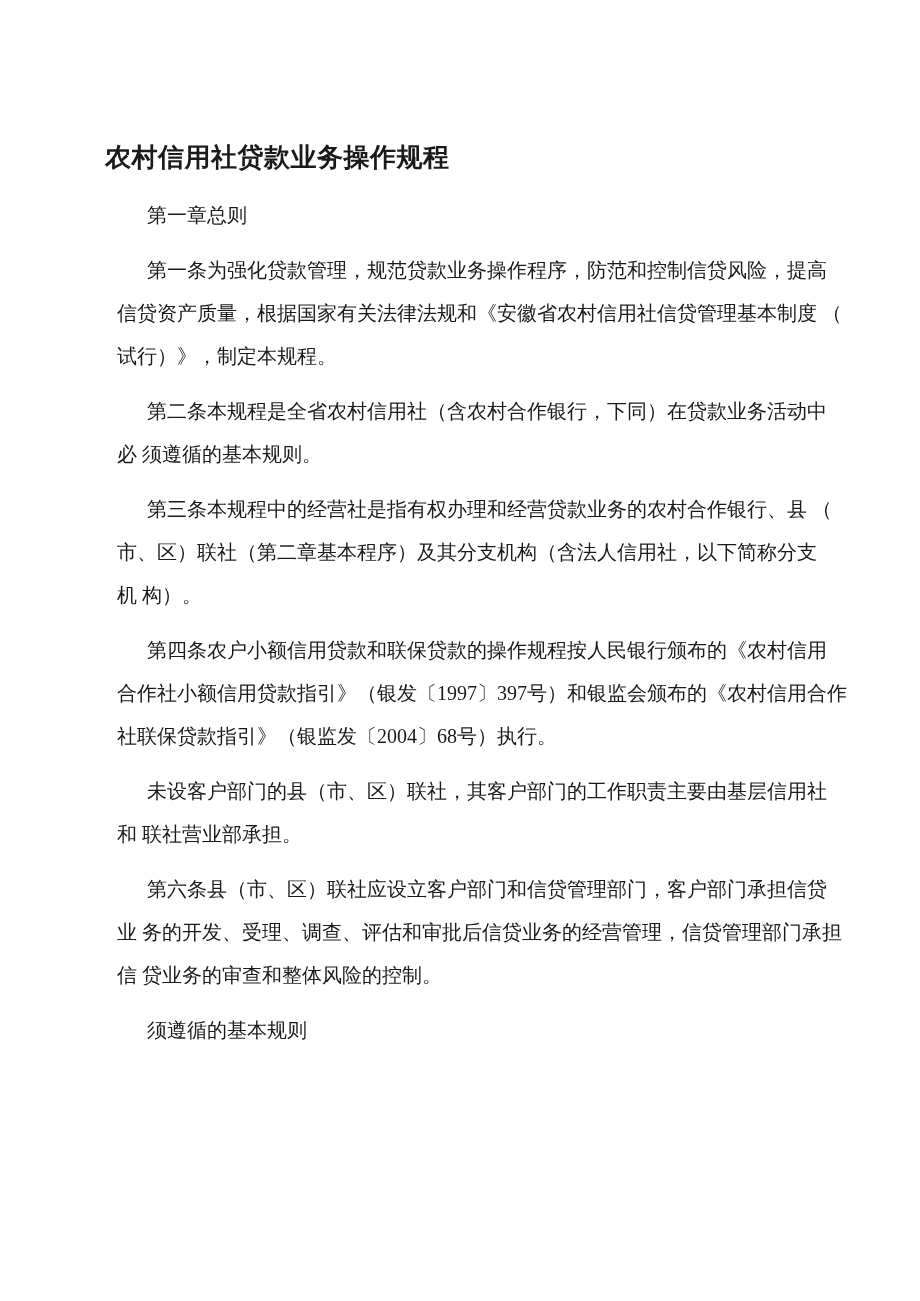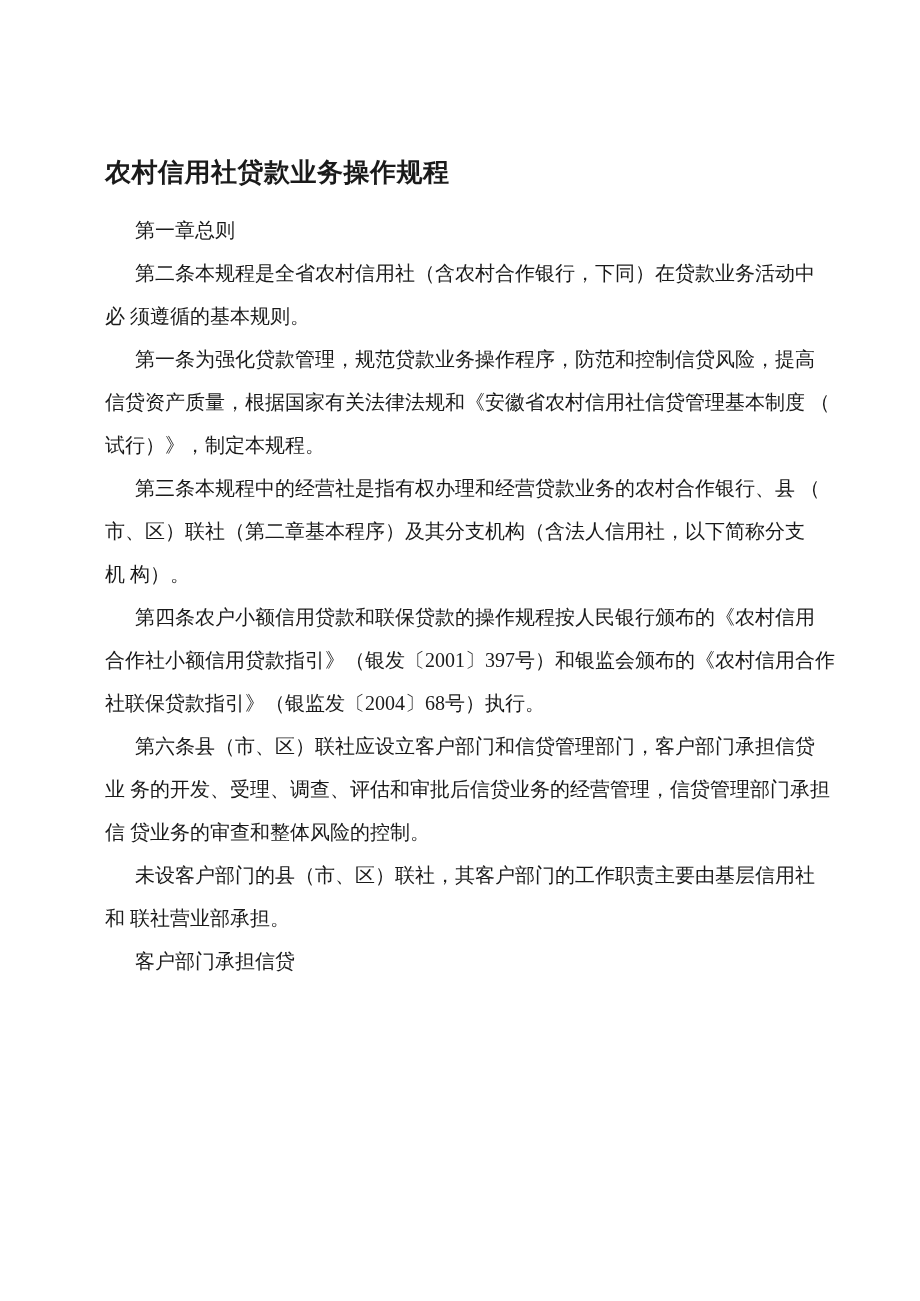--- a/index.html
+++ b/index.html
@@ -12,55 +12,55 @@
     width: 920px;
     height: 1301px;
     background: #ffffff;
     color: #1a1a1a;
     font-family: "Liberation Serif", "DejaVu Serif", serif;
     box-sizing: border-box;
     padding: 141px 85px 0 105px;
     overflow: hidden;
   }
   .doc-title {
-    margin: 15px 0 19px 0;
+    margin: 0 0 19px 0;
     font-size: 26px;
     line-height: 34px;
     font-weight: bold;
     letter-spacing: 0.5px;
     white-space: pre;
   }
   .doc-body p {
-    margin: 0;
+    margin: 12px;
     font-size: 20px;
     line-height: 43px;
     letter-spacing: 0;
     text-indent: 30px;
     white-space: pre;
   }
 </style>
 </head>
 <body>
 
 <div class="page">
   <h1 class="doc-title">农村信用社贷款业务操作规程</h1>
 
   <div class="doc-body">
     <p>第一章总则</p>
-    <p>第二条本规程是全省农村信用社（含农村合作银行，下同）在贷款业务活动中
-必 须遵循的基本规则。</p>
     <p>第一条为强化贷款管理，规范贷款业务操作程序，防范和控制信贷风险，提高
 信贷资产质量，根据国家有关法律法规和《安徽省农村信用社信贷管理基本制度 （
 试行）》，制定本规程。</p>
+    <p>第二条本规程是全省农村信用社（含农村合作银行，下同）在贷款业务活动中
+必 须遵循的基本规则。</p>
     <p>第三条本规程中的经营社是指有权办理和经营贷款业务的农村合作银行、县 （
 市、区）联社（第二章基本程序）及其分支机构（含法人信用社，以下简称分支
 机 构）。</p>
     <p>第四条农户小额信用贷款和联保贷款的操作规程按人民银行颁布的《农村信用
-合作社小额信用贷款指引》（银发〔2001〕397号）和银监会颁布的《农村信用合作
+合作社小额信用贷款指引》（银发〔1997〕397号）和银监会颁布的《农村信用合作
 社联保贷款指引》（银监发〔2004〕68号）执行。</p>
+    <p>未设客户部门的县（市、区）联社，其客户部门的工作职责主要由基层信用社
+和 联社营业部承担。</p>
     <p>第六条县（市、区）联社应设立客户部门和信贷管理部门，客户部门承担信贷
 业 务的开发、受理、调查、评估和审批后信贷业务的经营管理，信贷管理部门承担
 信 贷业务的审查和整体风险的控制。</p>
-    <p>未设客户部门的县（市、区）联社，其客户部门的工作职责主要由基层信用社
-和 联社营业部承担。</p>
-    <p>客户部门承担信贷</p>
+    <p>须遵循的基本规则</p>
   </div>
 </div>
 
 </body></html>

